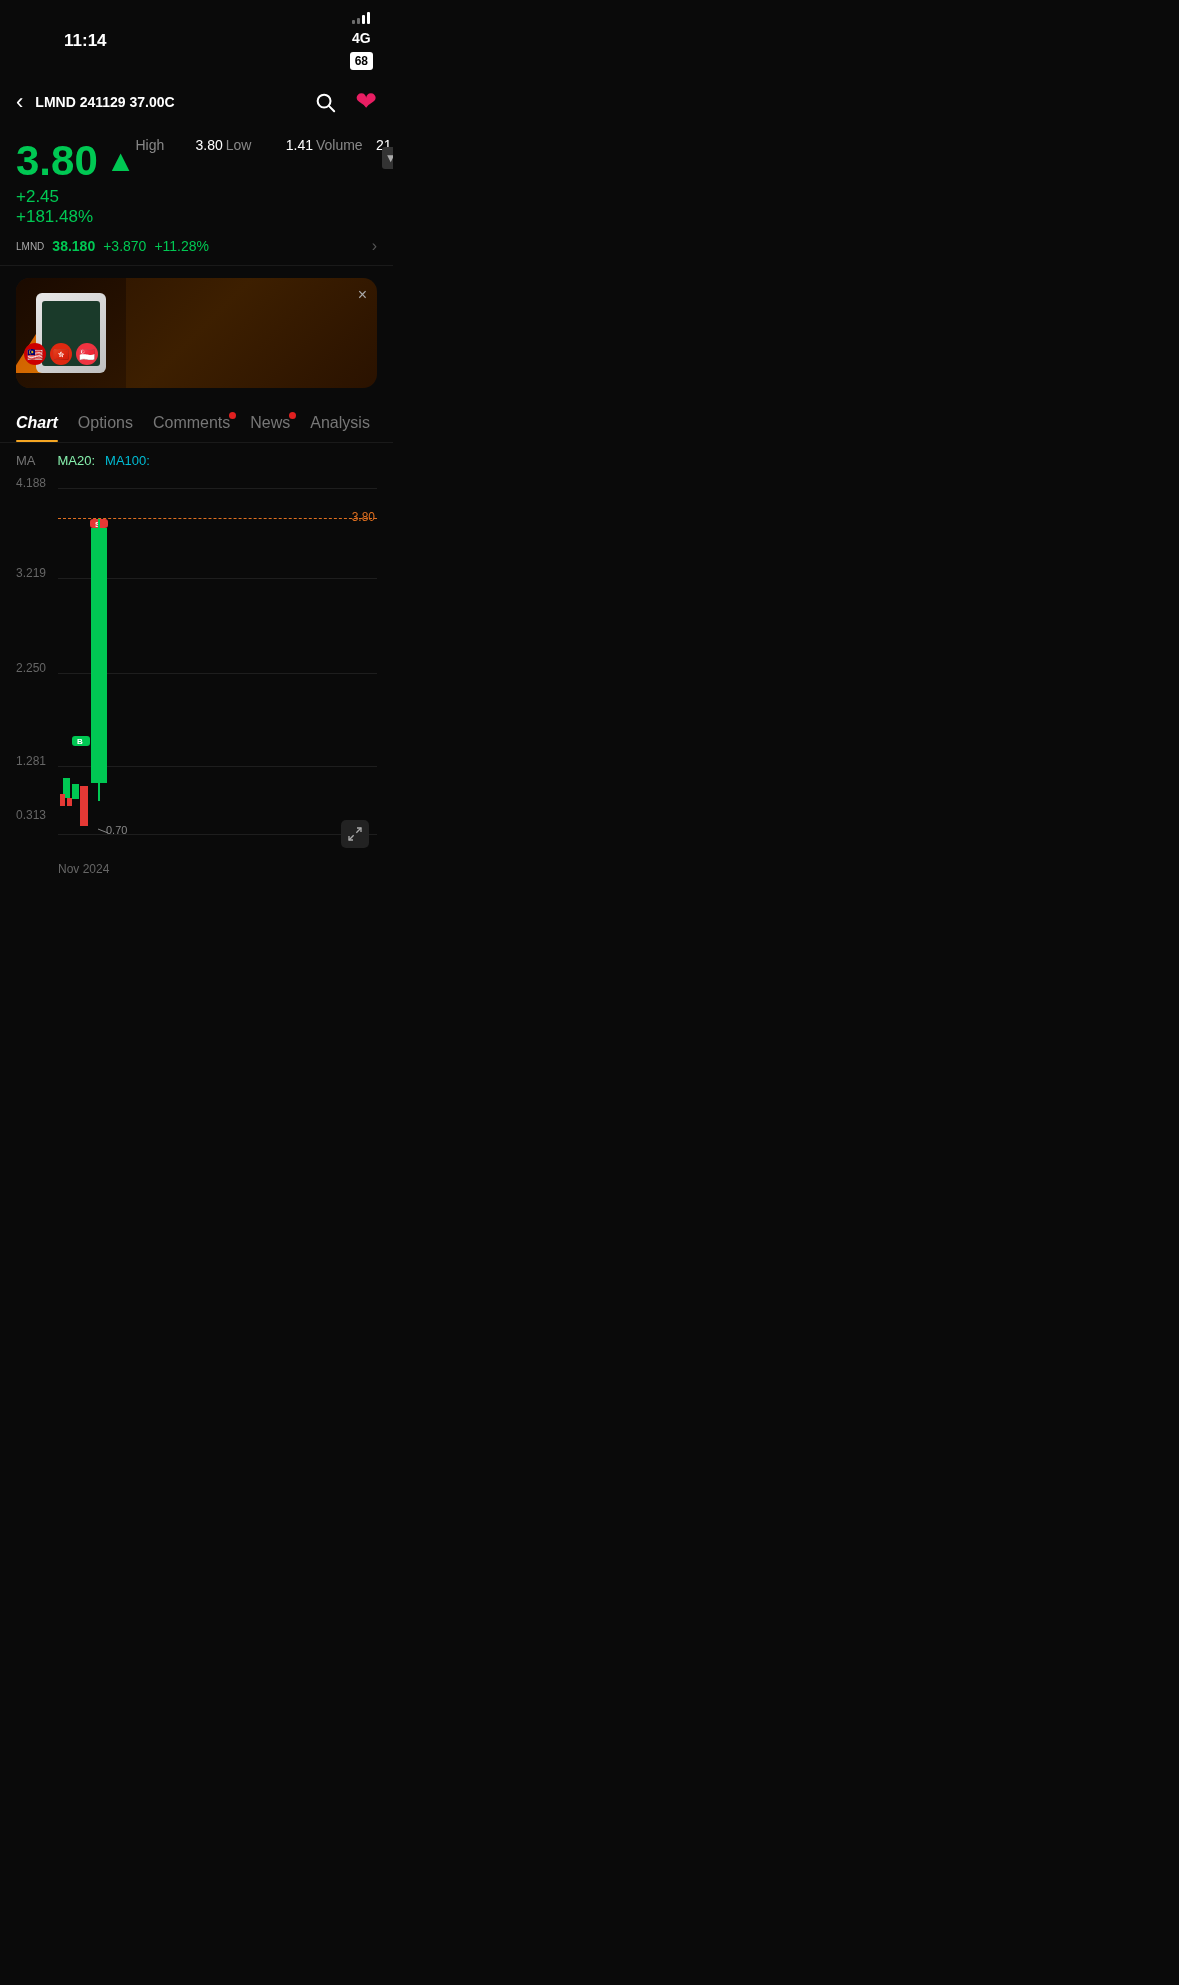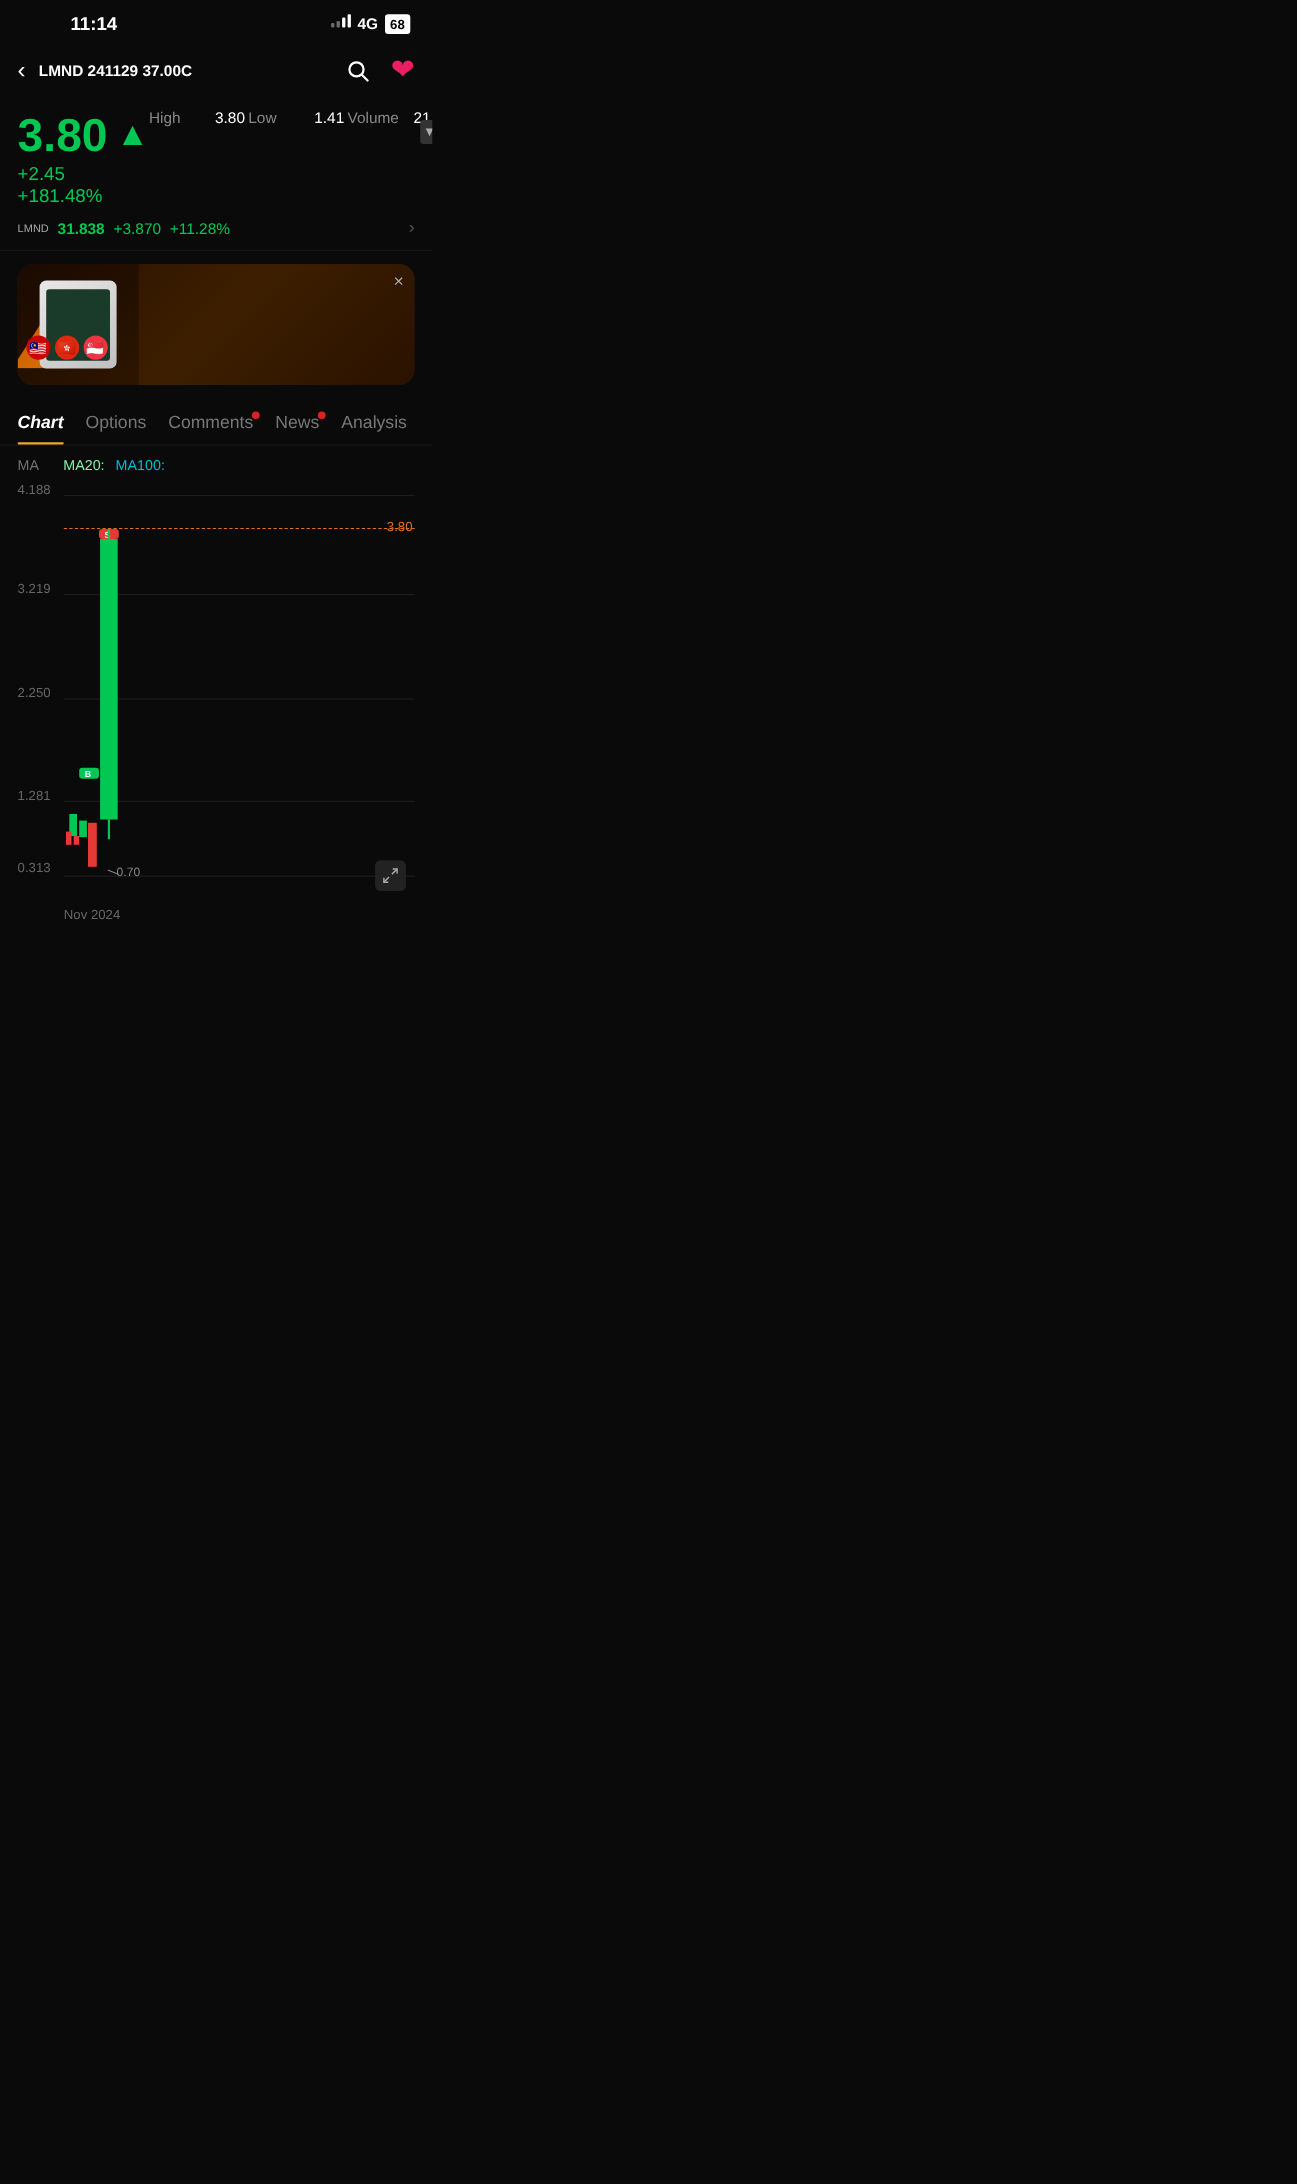--- a/index.html
+++ b/index.html
@@ -21,22 +21,23 @@
       padding: 12px 20px 8px;
     }
     .status-time {
       font-size: 17px;
       font-weight: 600;
       color: #fff;
       margin-left: 44px;
     }
     .status-icons {
       display: flex;
-      align-items: flex-start;
+      align-items: center;
       gap: 6px;
+      flex-direction: column;
     }
     .signal-bars {
       display: flex;
       align-items: flex-end;
       gap: 2px;
     }
     .signal-bars span {
       background: #fff;
       width: 3px;
       border-radius: 1px;
@@ -457,21 +458,21 @@
         <span class="stat-label">Volume</span>
         <span class="stat-value">21</span>
       </div>
     </div>
     <div class="dropdown-arrow-right">▼</div>
   </div>
 </div>
 
 <div class="related-row">
   <span class="related-ticker">LMND</span>
-  <span class="related-price">31.838</span>
+  <span class="related-price">38.180</span>
   <span class="related-change">+3.870</span>
   <span class="related-pct">+11.28%</span>
   <span class="related-chevron">›</span>
 </div>
 
 <div class="banner">
   <span class="banner-close">×</span>
   <div class="banner-image-area">
 
     <div style="position:relative; display:flex; align-items:center; justify-content:center; width:100%; height:100%;">
@@ -516,21 +517,21 @@
     <span class="ma-20">MA20:</span>
     <span class="ma-100">MA100:</span>
   </div>
 
   <div class="chart-wrapper">
 
     <span class="y-label" style="top: 0px;">4.188</span>
     <span class="y-label" style="top: 90px;">3.219</span>
     <span class="y-label" style="top: 185px;">2.250</span>
     <span class="y-label" style="top: 278px;">1.281</span>
-    <span class="y-label" style="top: 344px;">0.313</span>
+    <span class="y-label" style="top: 332px;">0.313</span>
 
     <div class="grid-line" style="top: 12px;"></div>
     <div class="grid-line" style="top: 102px;"></div>
     <div class="grid-line" style="top: 197px;"></div>
     <div class="grid-line" style="top: 290px;"></div>
     <div class="grid-line" style="top: 358px;"></div>
 
     <div class="dashed-line" style="top: 42px;"></div>
     <span style="position:absolute; right:2px; top:34px; font-size:12px; color:#e07020;">3.80</span>
 

